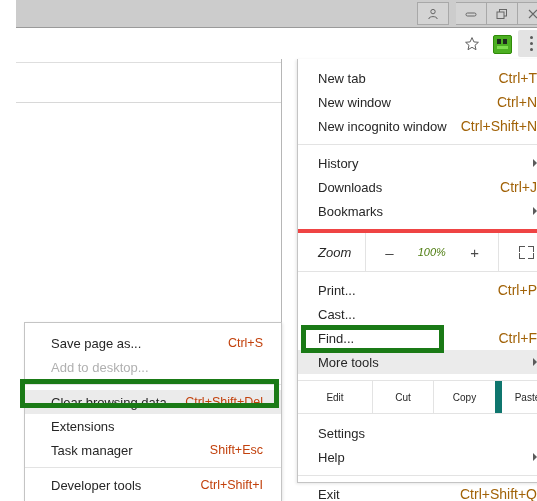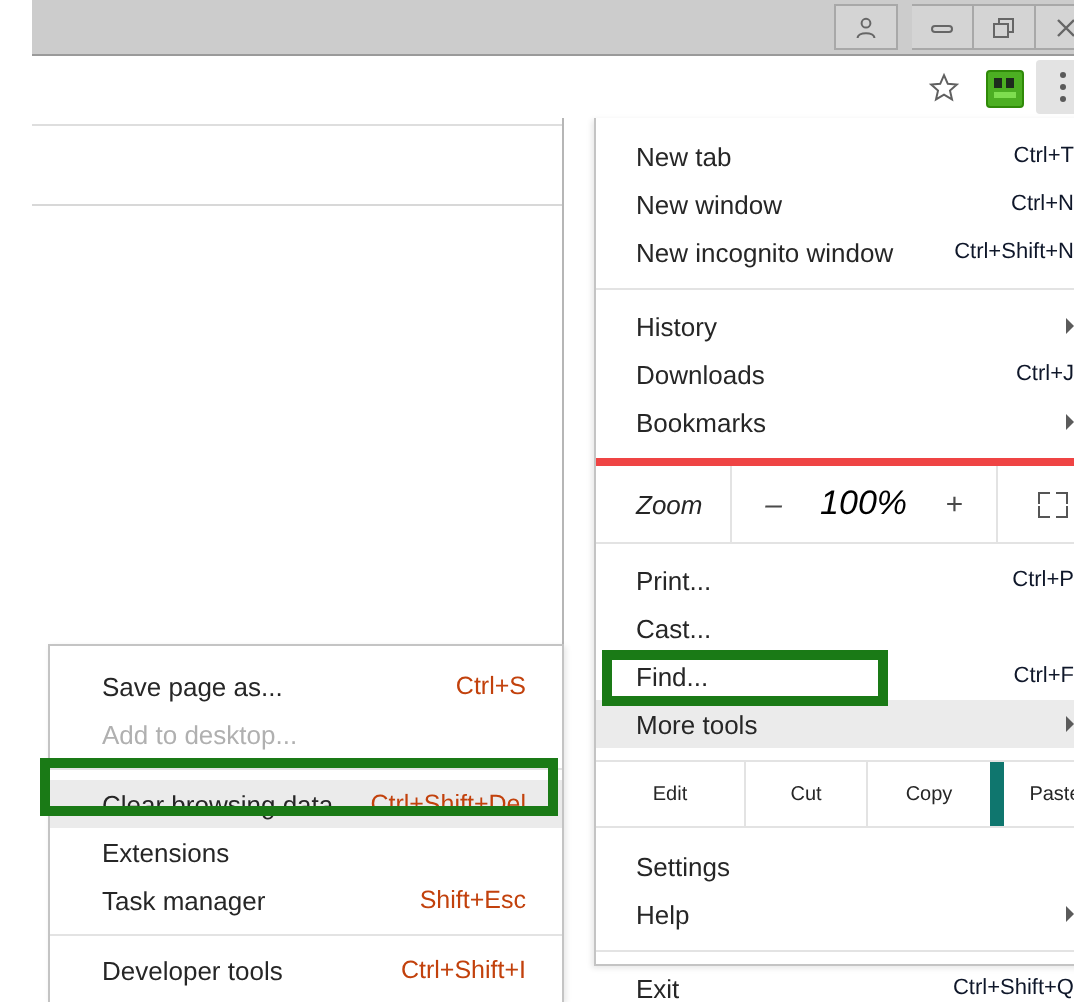--- a/index.html
+++ b/index.html
@@ -103,21 +103,21 @@
     color: #262626;
   }
   .mi {
     position: relative;
     height: 24px;
     display: flex; align-items: center;
     padding: 0 16px 0 20px;
     white-space: nowrap;
   }
   .mi .label { flex: 1 1 auto; }
-  .mi .accel { color: #0f172a; font-size: 11px; }
+  .mi .accel { color: #a16207; font-size: 14px; }
   .mi .arrow {
     width: 0; height: 0;
     border-left: 4px solid #5b5b5b;
     border-top: 4px solid transparent;
     border-bottom: 4px solid transparent;
     margin-left: 8px;
   }
   .sep { height: 1px; background: #e3e3e3; margin: 6px 0; }
   .pad-top { height: 7px; }
 
@@ -134,21 +134,21 @@
     padding-left: 20px; width: 67px;
     box-sizing: border-box;
   }
   .zoomrow .zctl {
     flex: 1 1 auto;
     display: flex; align-items: center; justify-content: space-around;
     border-left: 1px solid #e3e3e3;
     border-right: 1px solid #e3e3e3;
     padding: 0 4px;
   }
-  .zoomrow .zctl span { color: #000000; font-size: 17px; }
+  .zoomrow .zctl span { color: #4d7c0f; font-size: 11px; }
   .zoomrow .zctl .sign { font-size: 15px; color: #4a4a4a; padding: 0 6px; }
   .zoomrow .zfs {
     width: 54px;
     display: flex; align-items: center; justify-content: center;
   }
   .fsicon { position: relative; width: 15px; height: 13px; }
   .fsicon i {
     position: absolute; width: 5px; height: 5px; display: block;
   }
   .fsicon i:nth-child(1) { left:0; top:0; border-left:1.5px solid #555; border-top:1.5px solid #555; }

